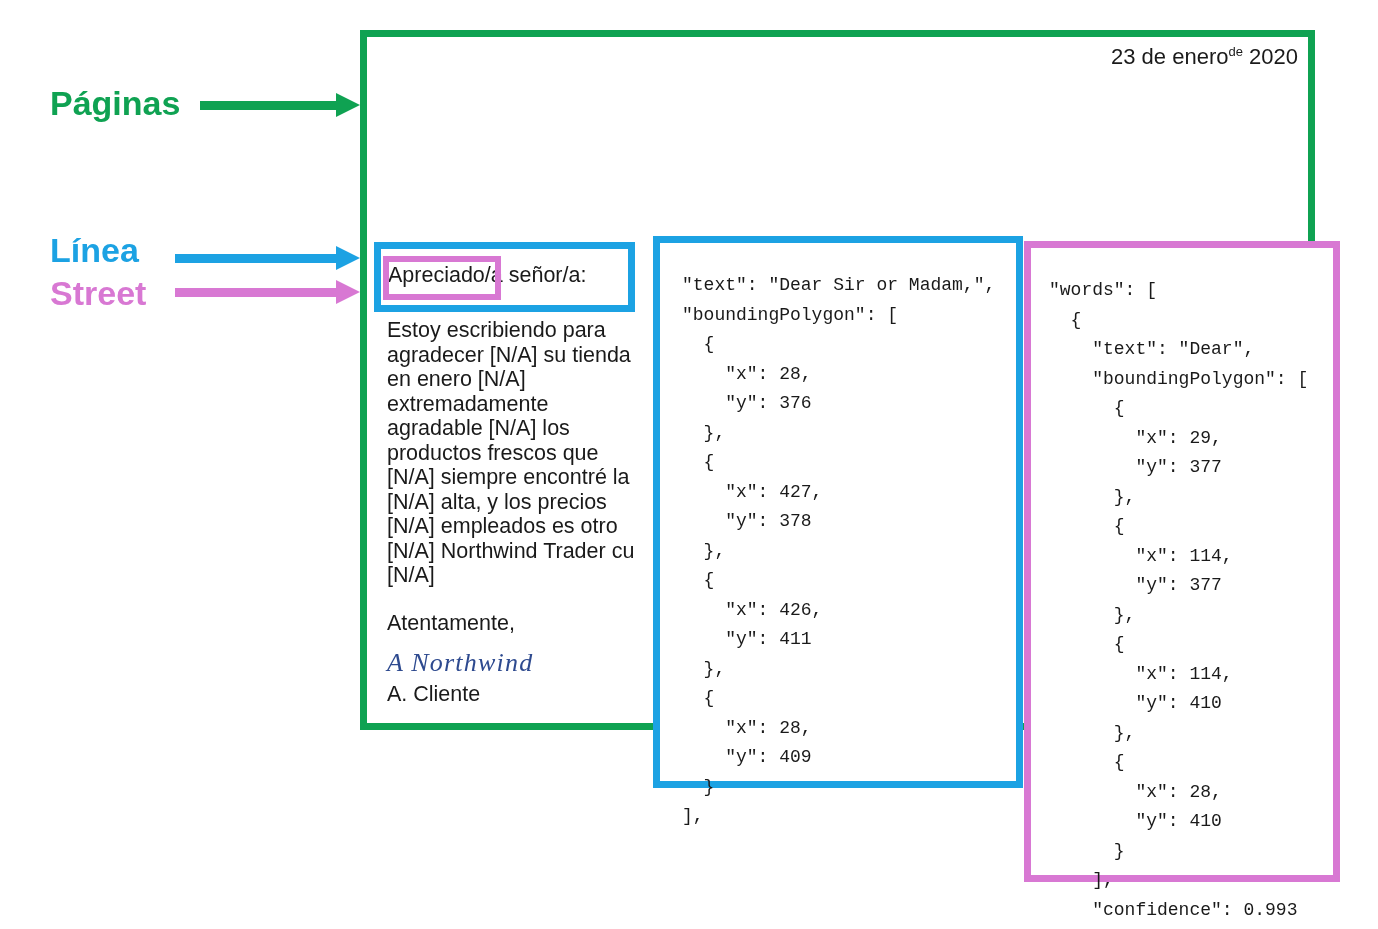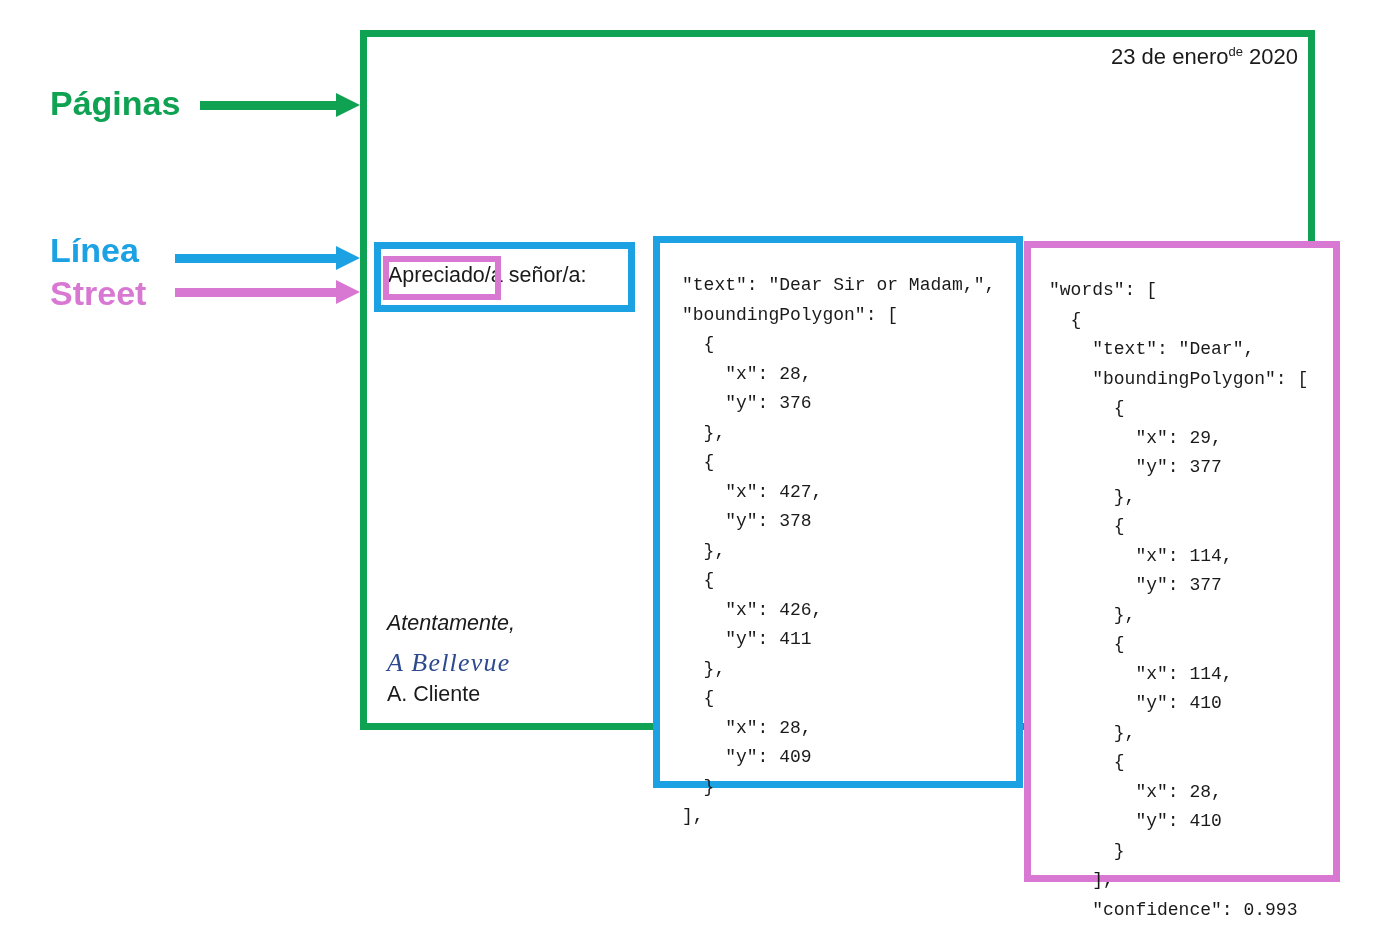--- a/index.html
+++ b/index.html
@@ -71,21 +71,21 @@
     position:absolute;
     font-family:"Liberation Sans", sans-serif;
     font-size:21.5px;
     line-height:24.5px;
     color:#1a1a1a;
     z-index:3;
     white-space:pre-line;
   }
   #doc-addr{left:387px;top:95px;width:240px;}
   #doc-body{left:387px;top:318px;width:255px;}
-  #doc-closing{left:387px;top:611px;width:250px;font-style:italic;}
+  #doc-closing{left:387px;top:611px;width:250px;}
   #doc-signature{
     position:absolute;left:387px;top:648px;
     font-family:"Liberation Serif", serif;
     font-style:italic;
     font-size:26px;
     color:#2E4A8F;
     letter-spacing:1.2px;
     z-index:3;
   }
   #doc-name{
@@ -180,24 +180,25 @@
   <div class="arrow" id="arrow-palabra">
     <div class="shaft"></div>
     <div class="head"></div>
   </div>
 
   <div id="page-white"></div>
 
   <div id="doc-date"><span>23 de enero</span><sup>de</sup> <span>2020</span></div>
 
 
+  <div class="doc-text" id="doc-body">Estoy escribiendo para agradecer [N/A] su tienda en enero [N/A] extremadamente agradable [N/A] los productos frescos que [N/A] siempre encontré la [N/A] alta, y los precios [N/A] empleados es otro [N/A] Northwind Trader cu [N/A]</div>
 
   <div class="doc-text" id="doc-closing">Atentamente,</div>
 
-  <div id="doc-signature">A Bellevue</div>
+  <div id="doc-signature">A Northwind</div>
 
   <div id="doc-name">A. Cliente</div>
 
   <div id="line-highlight"></div>
   <div id="greeting-text">Apreciado/a señor/a:</div>
   <div id="word-highlight"></div>
 
   <div id="page-box"></div>
 
   <div id="hidden-json">"

